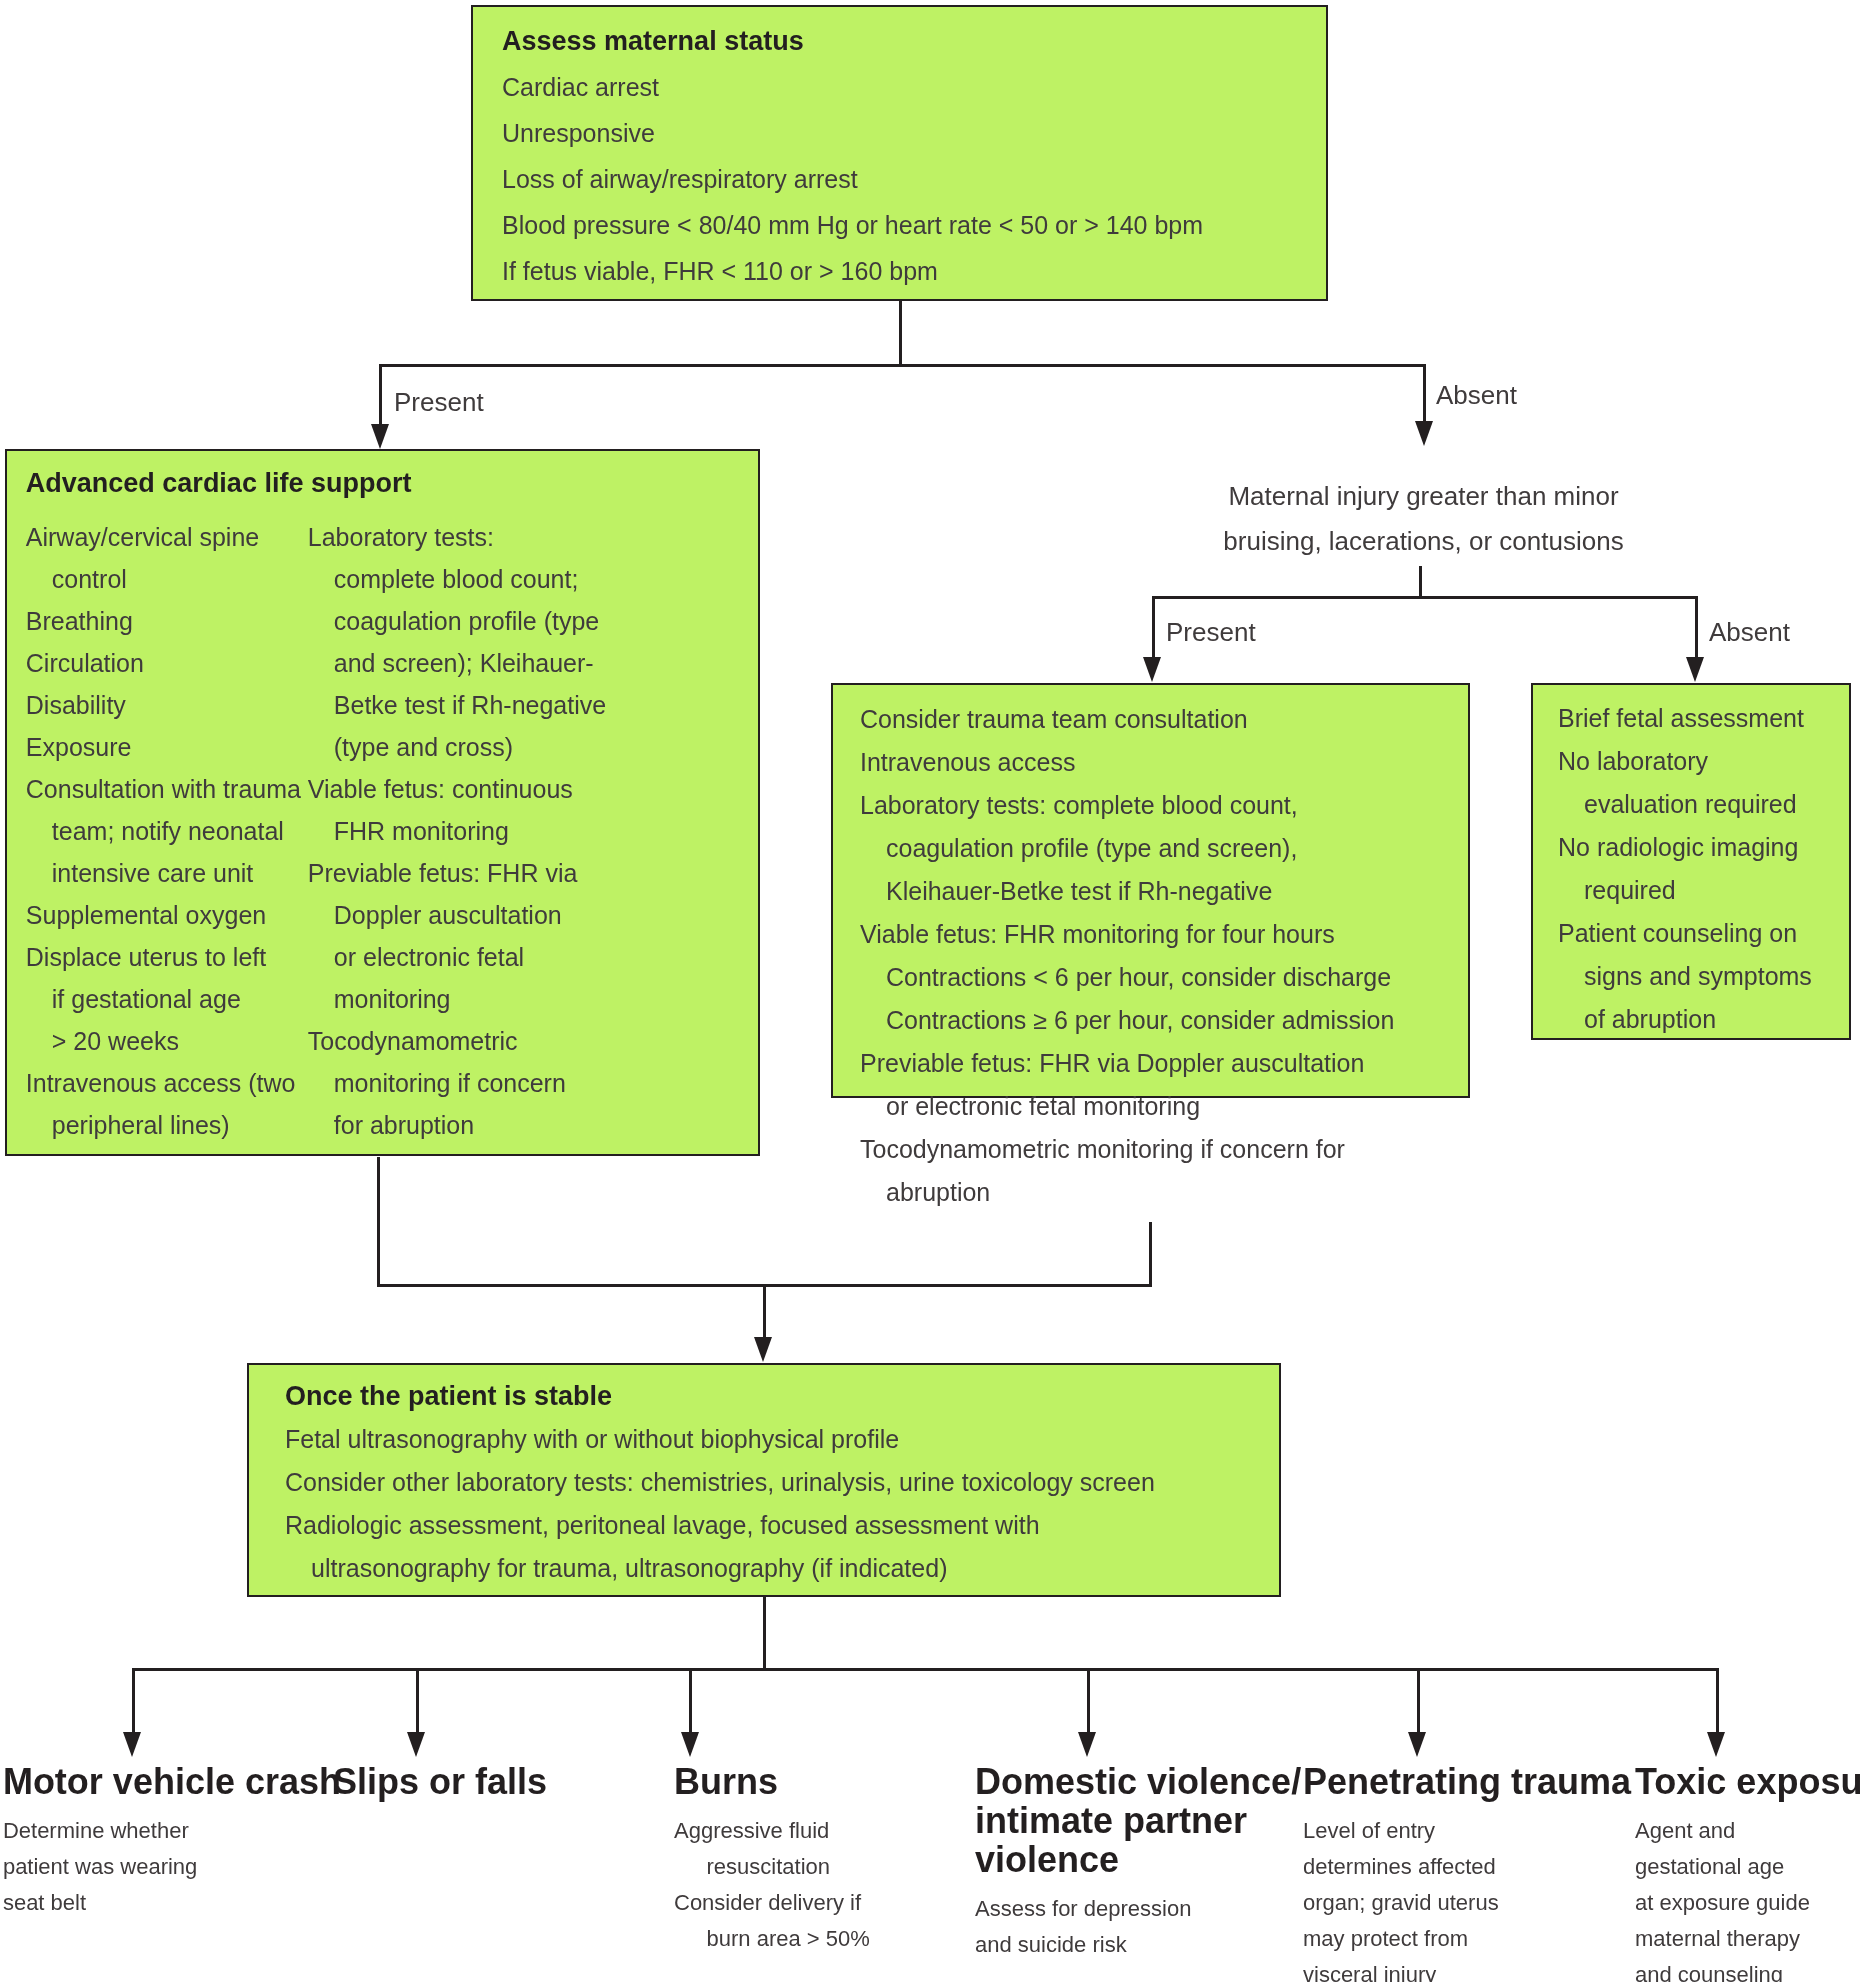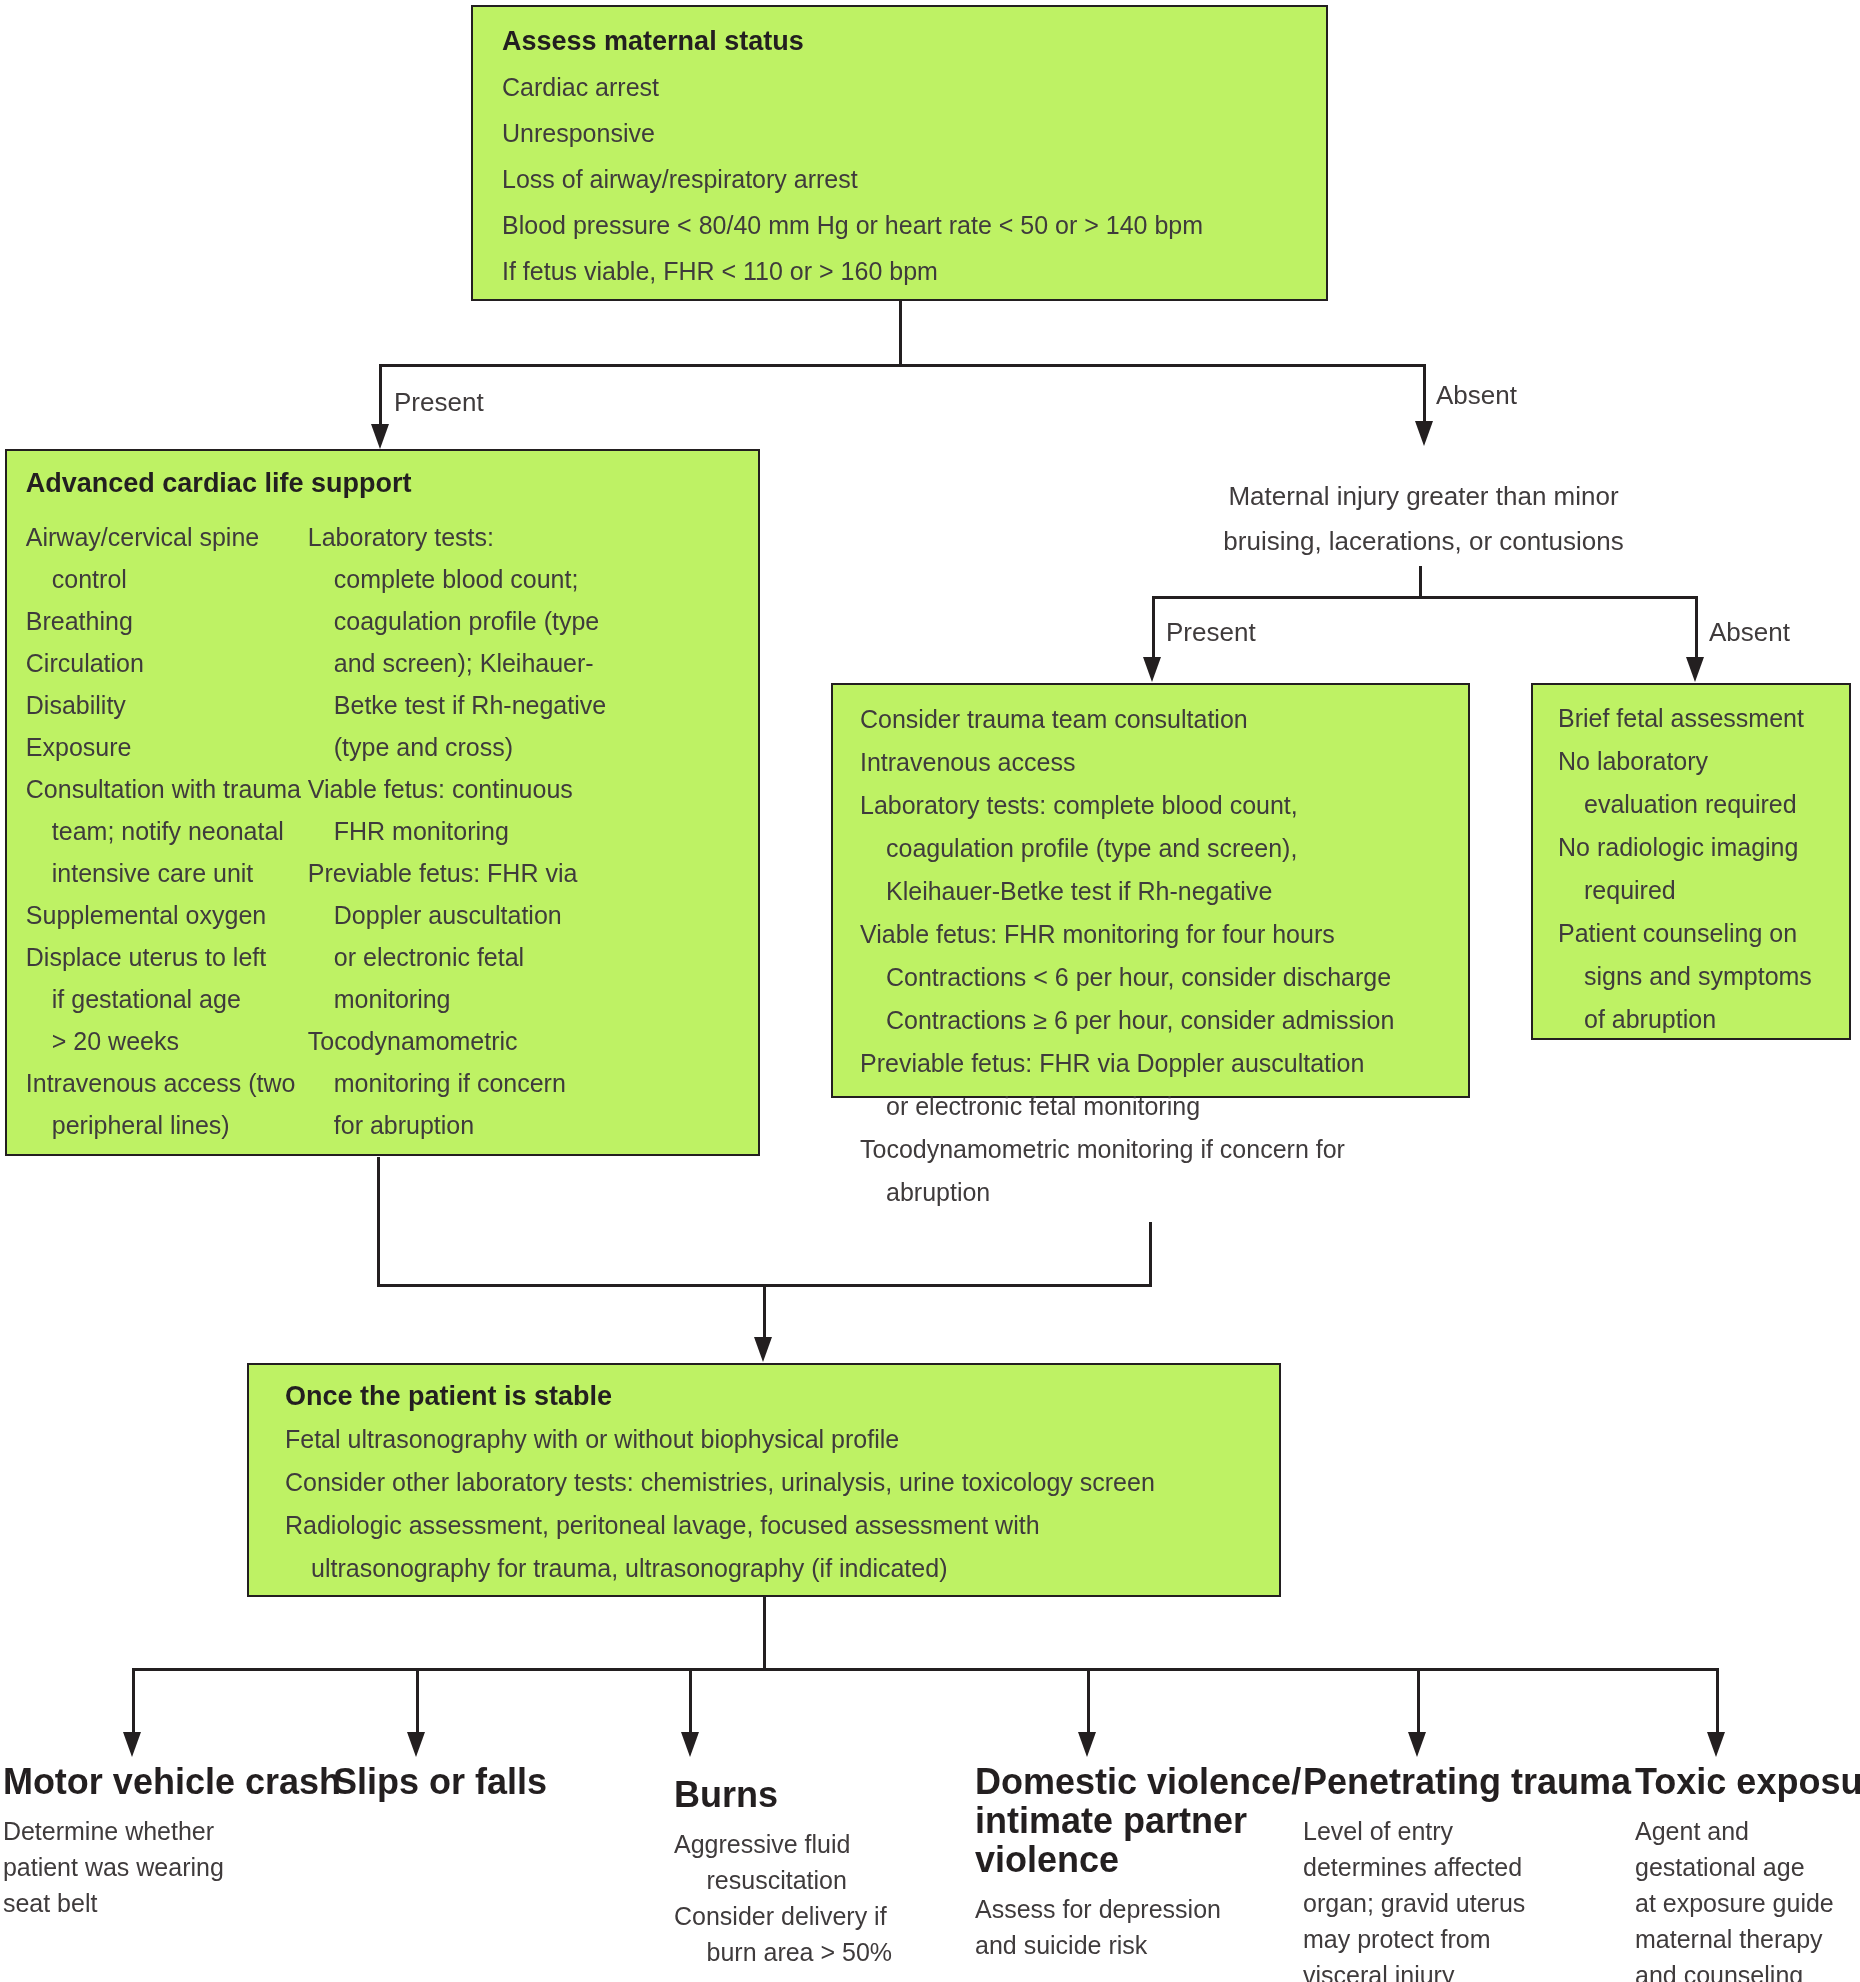--- a/index.html
+++ b/index.html
@@ -18,21 +18,21 @@
   .lh48 { line-height:46px; }
   .cont { padding-left:26px; }
   .box-title { font-weight:bold; font-size:27px; color:var(--color-heading,#231f20); }
   .branch-label { position:absolute; font-size:26px; line-height:32.5px; white-space:nowrap; }
   .pad { position:relative; width:100%; height:100%; box-sizing:border-box; }
   .col { position:absolute; }
   .center-text { position:absolute; text-align:center; font-size:26px; line-height:45px; }
   .bcol { position:absolute; top:1762px; }
   .bct { font-weight:bold; font-size:36px; line-height:39px; white-space:nowrap; color:var(--color-heading,#231f20); }
   .bbody { margin-top:11.5px; }
-  .bcl { font-size:25px; line-height:36px; white-space:nowrap; }
+  .bcl { font-size:22px; line-height:36px; white-space:nowrap; }
   .bcl.cont { padding-left:32.5px; }
 </style>
 </head>
 <body>
 
 <div id="canvas">
 
   <div class="box" style="left:471px;top:4.8px;width:857px;height:296px;">
     <div class="pad" style="padding:11.5px 0 0 29px;">
       <div class="bl lh48 box-title">Assess maternal status</div>
@@ -174,21 +174,21 @@
       <div class="bcl">Determine whether</div>
       <div class="bcl">patient was wearing</div>
       <div class="bcl">seat belt</div>
     </div>
   </div>
 
   <div class="bcol" style="left:333px;width:330px;">
     <div class="bct">Slips or falls</div>
   </div>
 
-  <div class="bcol" style="left:674px;width:320px;margin-top:13px;">
+  <div class="bcol" style="left:674px;width:320px;">
     <div class="bct">Burns</div>
     <div class="bbody">
       <div class="bcl">Aggressive fluid</div>
       <div class="bcl cont">resuscitation</div>
       <div class="bcl">Consider delivery if</div>
       <div class="bcl cont">burn area &gt; 50%</div>
     </div>
   </div>
 
   <div class="bcol" style="left:975px;width:325px;">

